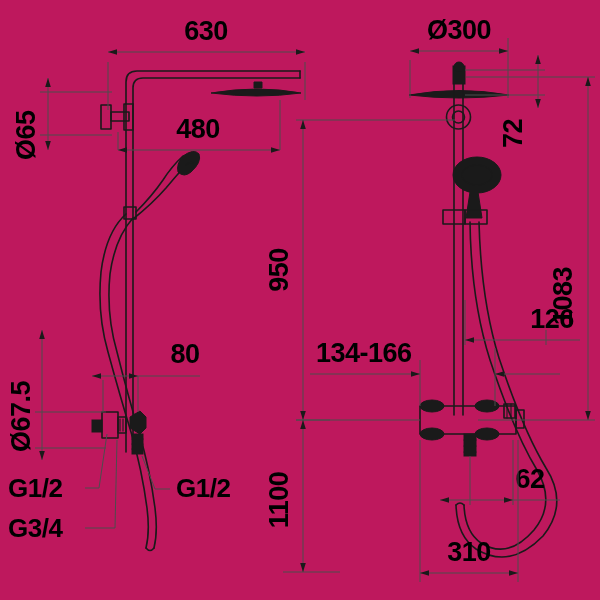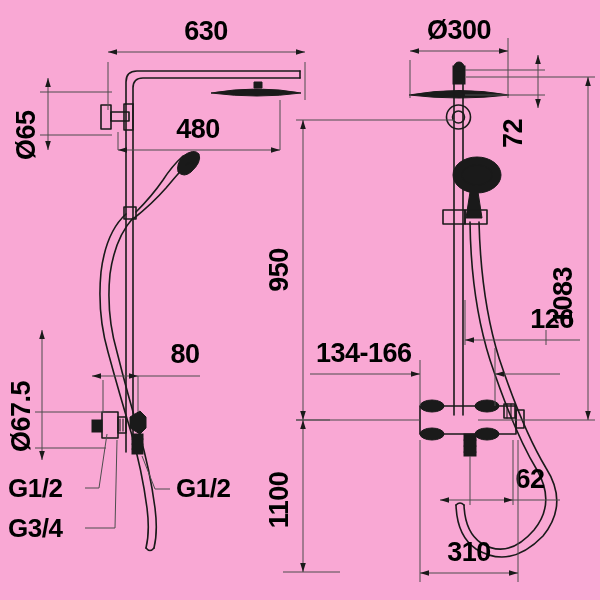--- a/index.html
+++ b/index.html
@@ -4,21 +4,21 @@
 <style>
   html, body {
     margin: 0;
     padding: 0;
     background: #ffffff;
   }
   #drawing-root {
     position: relative;
     width: 600px;
     height: 600px;
-    background: #f9a8d4;
+    background: #be185d;
     font-family: "Liberation Sans", sans-serif;
     overflow: hidden;
   }
   svg.sheet {
     display: block;
     width: 600px;
     height: 600px;
   }
   .dim-line {
     stroke: #4d4d4d;

